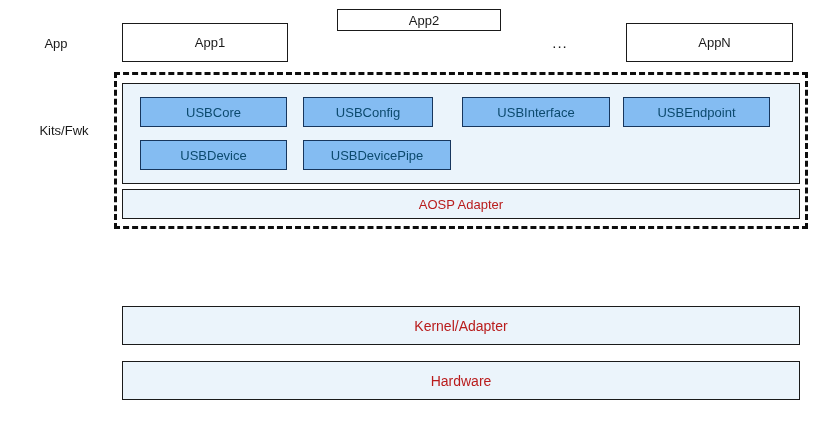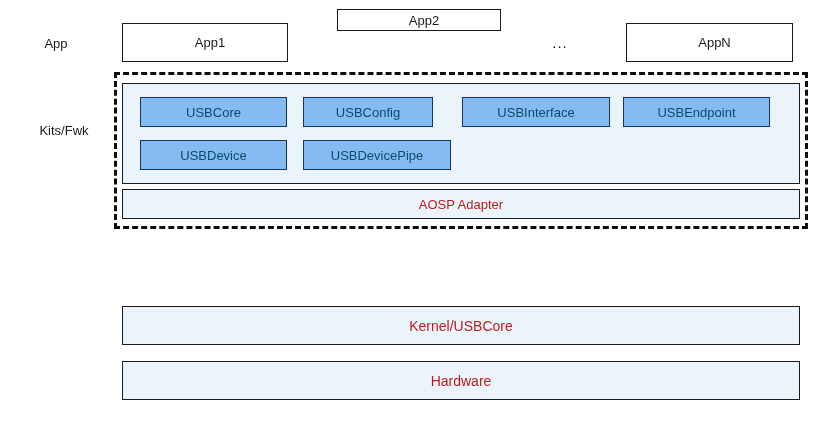--- a/index.html
+++ b/index.html
@@ -95,16 +95,16 @@
   <div class="abs module" style="left:140px; top:97px; width:147px; height:30px;">USBCore</div>
   <div class="abs module" style="left:303px; top:97px; width:130px; height:30px;">USBConfig</div>
   <div class="abs module" style="left:462px; top:97px; width:148px; height:30px;">USBInterface</div>
   <div class="abs module" style="left:623px; top:97px; width:147px; height:30px;">USBEndpoint</div>
 
   <div class="abs module" style="left:140px; top:140px; width:147px; height:30px;">USBDevice</div>
   <div class="abs module" style="left:303px; top:140px; width:148px; height:30px;">USBDevicePipe</div>
 
   <div class="abs panel panel-label adapter-label" style="left:122px; top:189px; width:678px; height:30px;">AOSP Adapter</div>
 
-  <div class="abs panel panel-label" style="left:122px; top:306px; width:678px; height:39px;">Kernel/USBCore</div>
+  <div class="abs panel panel-label" style="left:122px; top:306px; width:678px; height:39px;">Kernel/Adapter</div>
   <div class="abs panel panel-label" style="left:122px; top:361px; width:678px; height:39px;">Hardware</div>
 
 </div>
 
 </body></html>

